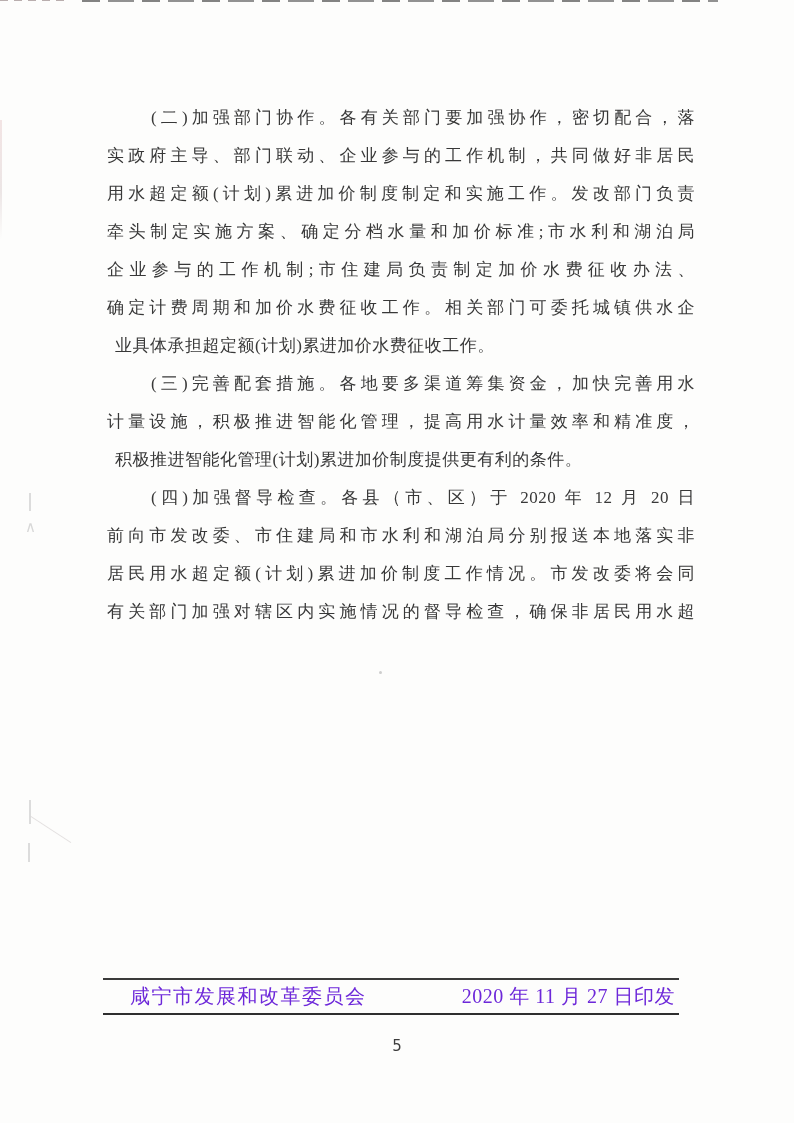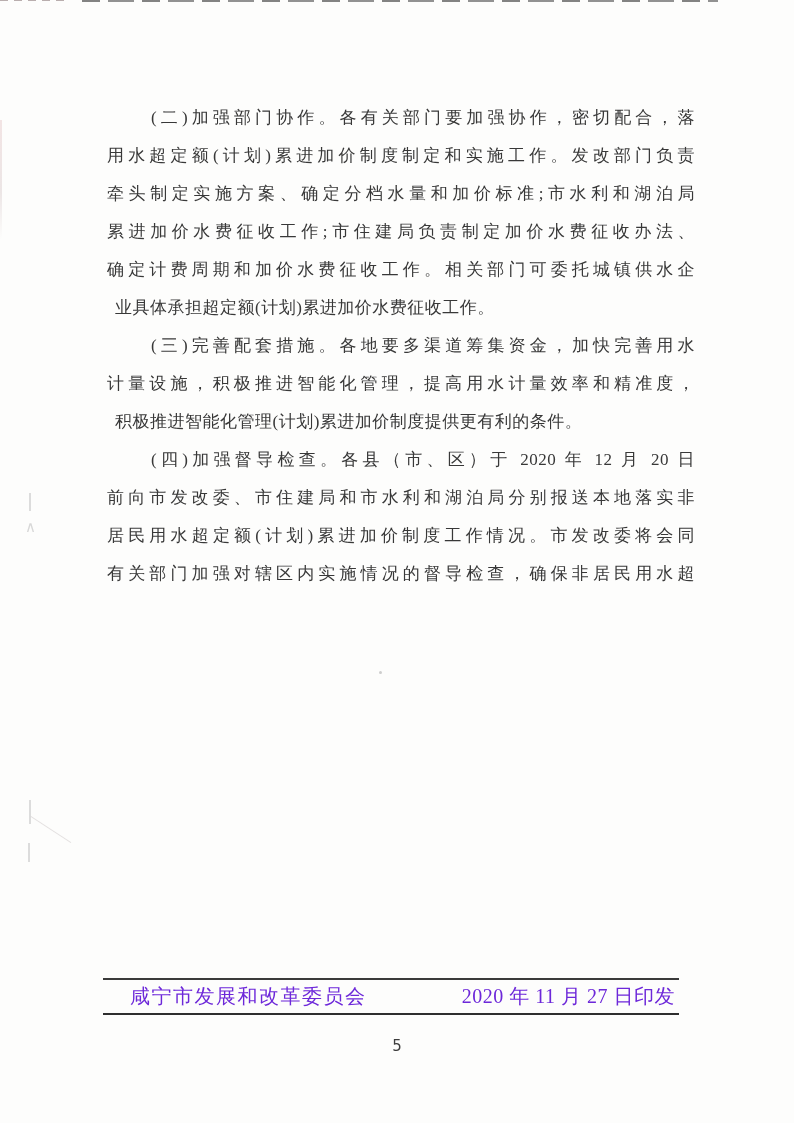--- a/index.html
+++ b/index.html
@@ -91,23 +91,24 @@
 <body>
 
 <div class="page">
 
   <div class="scan-edge-top"></div>
   <div class="scan-edge-top-left"></div>
   <div class="scan-edge-left"></div>
 
   <div class="body-text" id="body-lines">
       <div class="line indent">(二)加强部门协作。各有关部门要加强协作，密切配合，落</div>
+      <div class="line">实政府主导、部门联动、企业参与的工作机制，共同做好非居民</div>
       <div class="line">用水超定额(计划)累进加价制度制定和实施工作。发改部门负责</div>
       <div class="line">牵头制定实施方案、确定分档水量和加价标准;市水利和湖泊局</div>
-      <div class="line">累进加价水费征收工作;市住建局负责制定加价水费征收办法、</div>
+      <div class="line">企业参与的工作机制;市住建局负责制定加价水费征收办法、</div>
       <div class="line">确定计费周期和加价水费征收工作。相关部门可委托城镇供水企</div>
       <div class="line end">业具体承担超定额(计划)累进加价水费征收工作。</div>
       <div class="line indent">(三)完善配套措施。各地要多渠道筹集资金，加快完善用水</div>
       <div class="line">计量设施，积极推进智能化管理，提高用水计量效率和精准度，</div>
       <div class="line end">积极推进智能化管理(计划)累进加价制度提供更有利的条件。</div>
       <div class="line indent">(四)加强督导检查。各县（市、区）于 2020 年 12 月 20 日</div>
       <div class="line">前向市发改委、市住建局和市水利和湖泊局分别报送本地落实非</div>
       <div class="line">居民用水超定额(计划)累进加价制度工作情况。市发改委将会同</div>
       <div class="line">有关部门加强对辖区内实施情况的督导检查，确保非居民用水超</div>
     </div>

